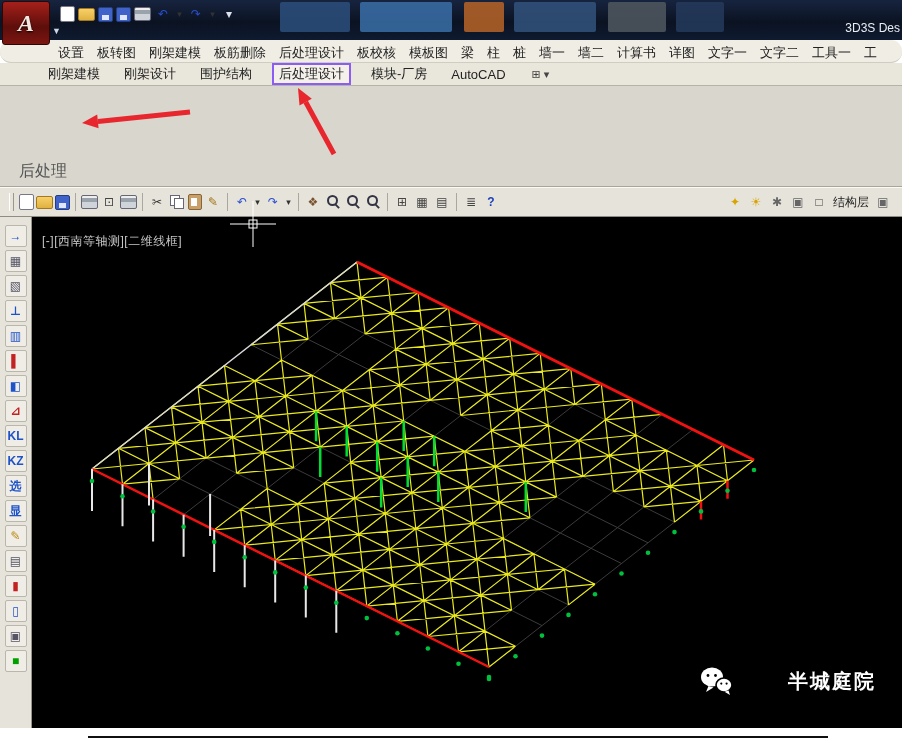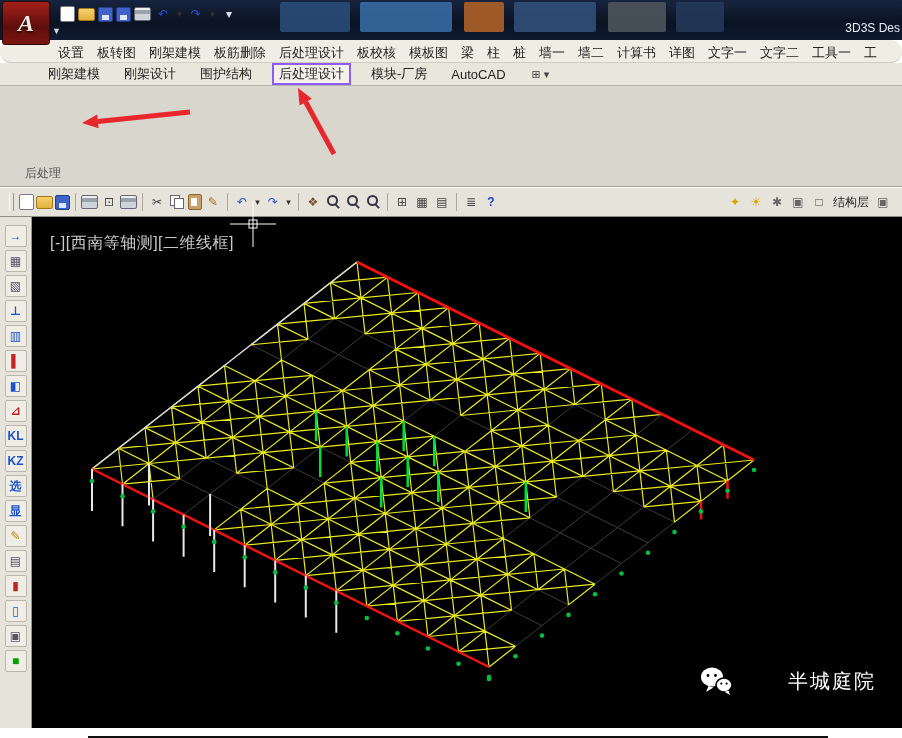--- a/index.html
+++ b/index.html
@@ -27,21 +27,21 @@
   .tab{padding:1px 4px;cursor:default;}
   .tab-active{border:2px solid #8b5cf6;padding:0px 5px;background:#f3f1ea;}
   .tab-overflow{display:flex;align-items:center;gap:2px;color:#444;font-size:11px;margin-left:6px;}
 
   
   .ribbon{position:relative;height:100px;background:#d9d6cd;border-bottom:1px solid #a8a59b;}
   .panel{position:absolute;left:6px;top:3px;width:74px;height:93px;display:flex;flex-direction:column;align-items:center;}
   .big-button{width:66px;display:flex;flex-direction:column;align-items:center;padding:3px 0 4px;
     background:linear-gradient(#ffffff,#eceade);border:1px solid #9c9a90;border-radius:3px;cursor:pointer;}
   .big-button .bl{font-size:12px;line-height:14px;color:#1c1c1c;}
-  .panel-title{margin-top:auto;font-size:12px;color:#555;}
+  .panel-title{margin-top:auto;font-size:16px;color:#555;}
 
   
   .acadbar{height:28px;background:#e6e3da;border-top:1px solid #fbfaf6;border-bottom:1px solid #8f8c82;
     display:flex;align-items:center;padding:0 6px;gap:2px;}
   .grip{width:3px;height:18px;border-left:1px solid #fff;border-right:1px solid #9a978d;margin:0 3px;}
   .tsep{width:1px;height:18px;background:#aaa79d;margin:0 3px;}
   .right-group{margin-left:auto;display:flex;align-items:center;gap:3px;margin-right:4px;}
   .layer-label{font-size:12px;margin:0 2px;}
 
   
@@ -61,23 +61,23 @@
   .ic-paste{background:#caa06a;border:1px solid #86653a;width:12px;height:14px;}
   .ic-paste::after{content:'';position:absolute;left:2px;top:3px;width:6px;height:8px;background:#fff;}
 
   
   .workarea{display:flex;height:511px;}
   .lefttools{width:32px;background:#e6e3da;border-right:1px solid #97948a;display:flex;flex-direction:column;
     align-items:center;gap:3px;padding-top:8px;box-sizing:border-box;}
   .ltool{width:20px;height:20px;display:flex;align-items:center;justify-content:center;font-size:12px;
     font-weight:bold;background:#efede6;border:1px solid #b9b6ac;border-radius:2px;cursor:pointer;}
   .viewport{position:relative;flex:1;background:#000;overflow:hidden;}
-  .vplabel{position:absolute;left:18px;top:16px;color:#c8c8c8;font-size:16px;letter-spacing:.5px;}
+  .vplabel{position:absolute;left:10px;top:16px;color:#c8c8c8;font-size:12px;letter-spacing:.5px;}
   .watermark{position:absolute;right:26px;bottom:32px;display:flex;align-items:center;gap:8px;}
-  .wm-text{color:#fff;font-size:20px;font-weight:normal;letter-spacing:2px;margin-left:47px;}
+  .wm-text{color:#fff;font-size:20px;font-weight:bold;letter-spacing:2px;margin-left:47px;}
 
   
   .bottomstrip{position:relative;height:15px;background:#fff;}
   .blackline{position:absolute;left:88px;top:8px;width:740px;height:4px;background:#101010;}
 
   .annot{position:absolute;left:0;top:0;pointer-events:none;z-index:50;}
   #model-svg{position:absolute;inset:0;}
 </style>
 </head>
 <body>

